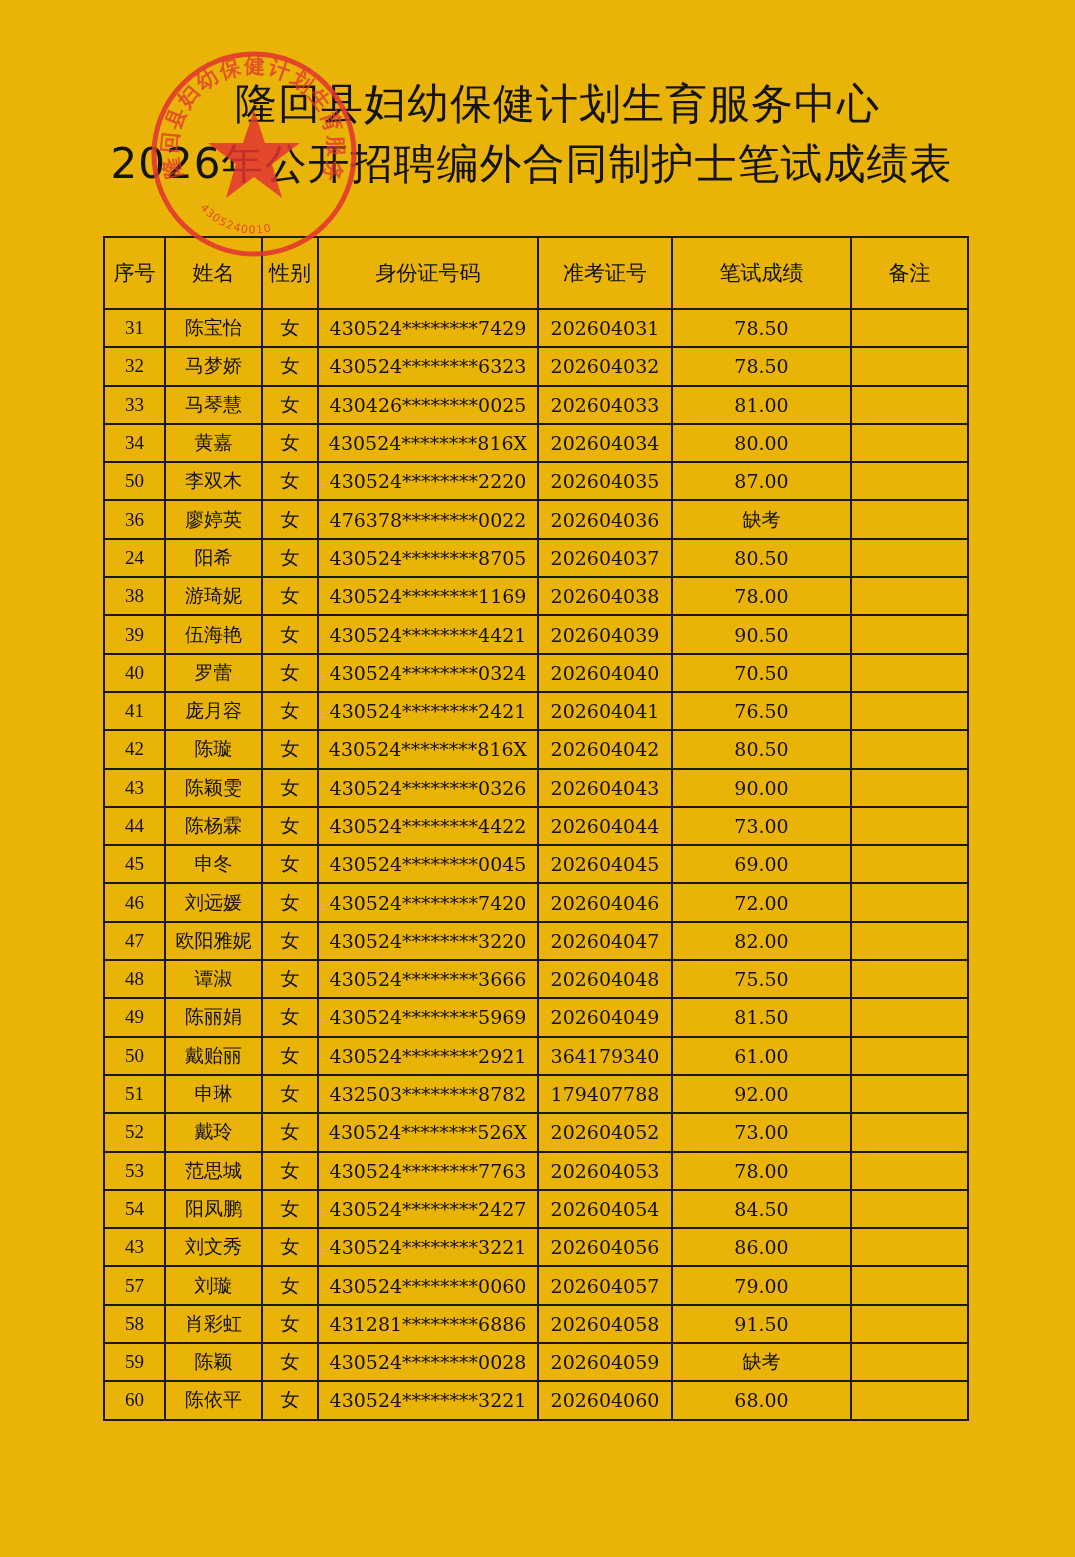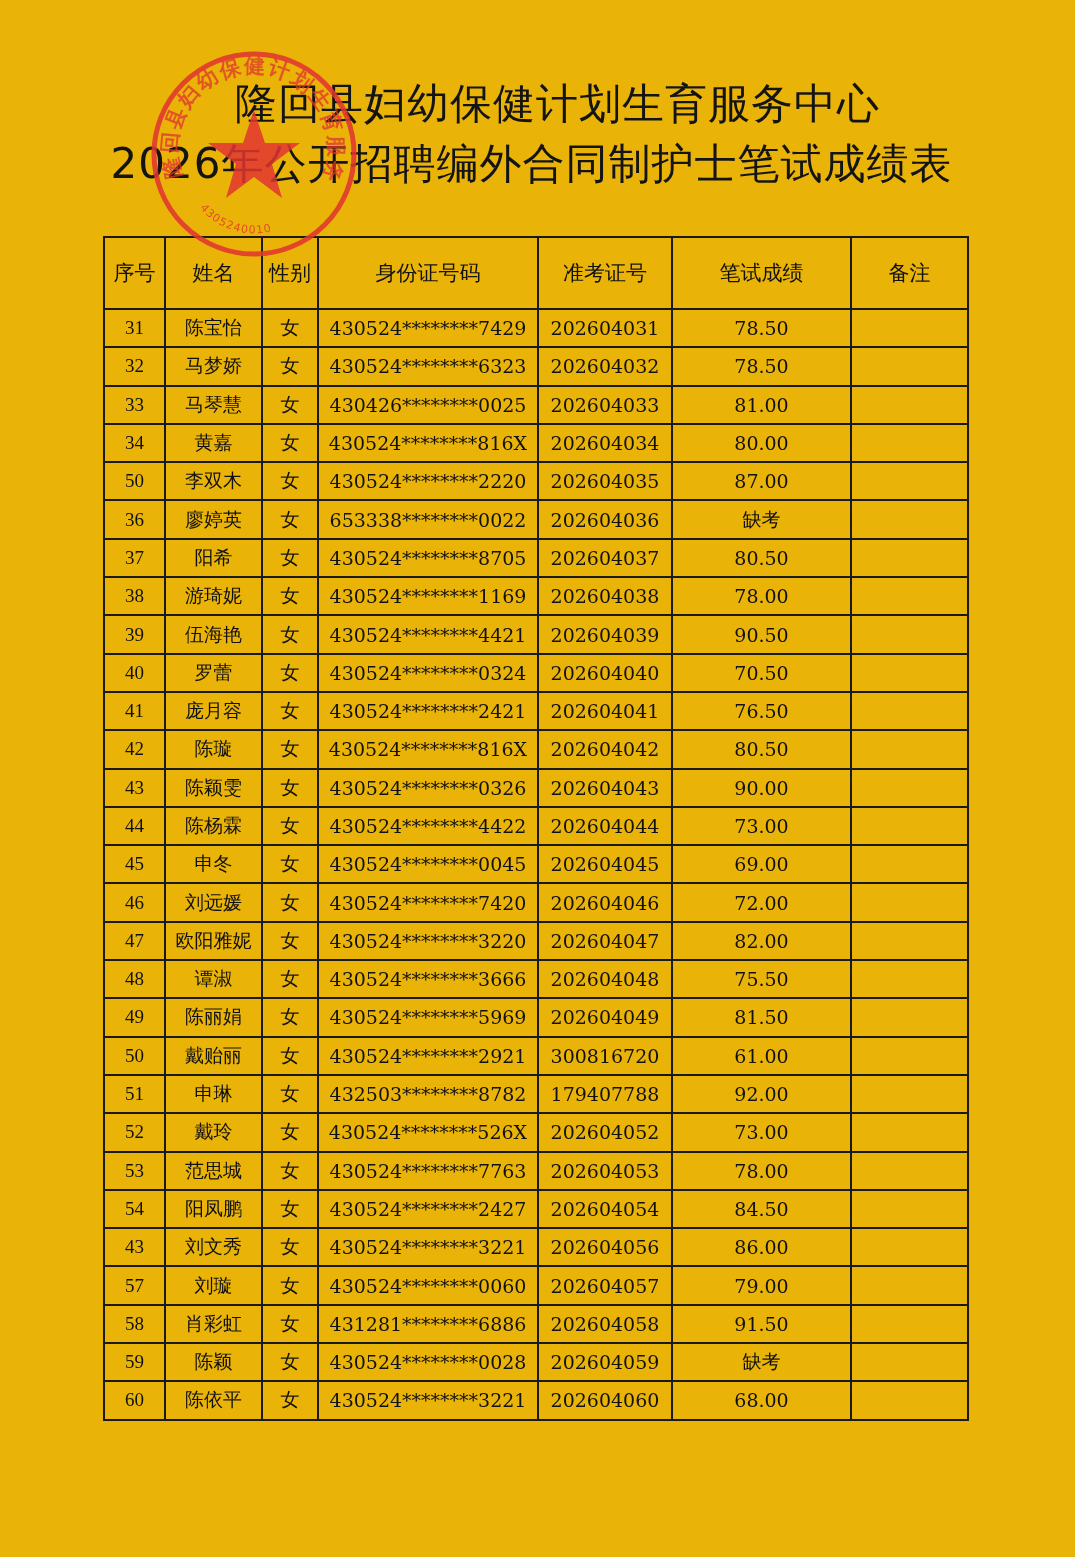--- a/index.html
+++ b/index.html
@@ -140,27 +140,27 @@
           <td class="cn">女</td>
           <td class="mono">430524********2220</td>
           <td class="mono">202604035</td>
           <td class="mono">87.00</td>
           <td class="cn"></td>
         </tr>
         <tr>
           <td class="num">36</td>
           <td class="cn">廖婷英</td>
           <td class="cn">女</td>
-          <td class="mono">653338********0022</td>
+          <td class="mono">476378********0022</td>
           <td class="mono">202604036</td>
           <td class="mono">缺考</td>
           <td class="cn"></td>
         </tr>
         <tr>
-          <td class="num">37</td>
+          <td class="num">24</td>
           <td class="cn">阳希</td>
           <td class="cn">女</td>
           <td class="mono">430524********8705</td>
           <td class="mono">202604037</td>
           <td class="mono">80.50</td>
           <td class="cn"></td>
         </tr>
         <tr>
           <td class="num">38</td>
           <td class="cn">游琦妮</td>
@@ -267,21 +267,21 @@
           <td class="mono">430524********5969</td>
           <td class="mono">202604049</td>
           <td class="mono">81.50</td>
           <td class="cn"></td>
         </tr>
         <tr>
           <td class="num">50</td>
           <td class="cn">戴贻丽</td>
           <td class="cn">女</td>
           <td class="mono">430524********2921</td>
-          <td class="mono">300816720</td>
+          <td class="mono">364179340</td>
           <td class="mono">61.00</td>
           <td class="cn"></td>
         </tr>
         <tr>
           <td class="num">51</td>
           <td class="cn">申琳</td>
           <td class="cn">女</td>
           <td class="mono">432503********8782</td>
           <td class="mono">179407788</td>
           <td class="mono">92.00</td>

